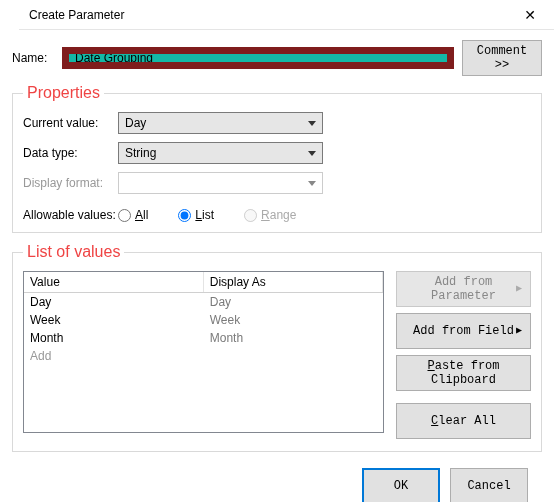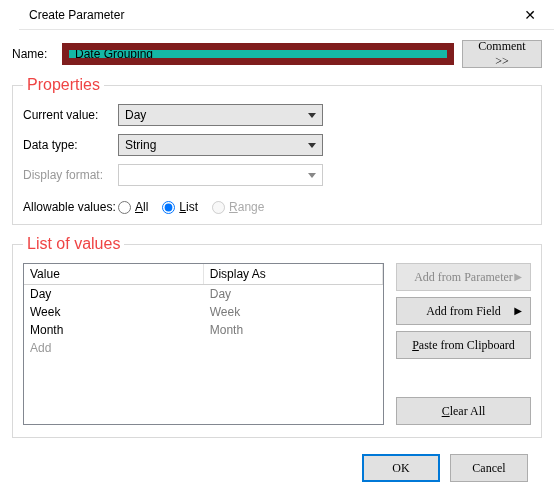--- a/index.html
+++ b/index.html
@@ -47,24 +47,24 @@
   .name-input {
     flex: 1;
     height: 22px;
     border: 7px solid #7f1d1d;
     padding: 0 6px;
     font-family: inherit;
     font-size: 12px;
     background: #14b8a6;
   }
   .btn {
-    height: 28px;
+    height: 36px;
     border: 1px solid #adadad;
     background: #e1e1e1;
-    font-family: Liberation Serif, serif;
+    font-family: Liberation Mono, monospace;
     font-size: 12px;
     cursor: default;
     display: inline-flex;
     align-items: center;
     justify-content: center;
     padding: 0 10px;
   }
   .btn.primary {
     border: 2px solid #0078d7;
     background: #e1e1e1;
@@ -109,21 +109,21 @@
     width: 0; height: 0;
     border-left: 4px solid transparent;
     border-right: 4px solid transparent;
     border-top: 5px solid #333;
   }
   .select.light .caret { border-top-color: #888; }
 
   .radio-row {
     display: flex;
     align-items: center;
-    gap: 14px;
+    gap: 30px;
   }
   .radio-row label {
     display: inline-flex;
     align-items: center;
     gap: 4px;
   }
   .radio-row .disabled { color: #aaa; }
   input[type=radio] { margin: 0; }
 
   .lov-body {

